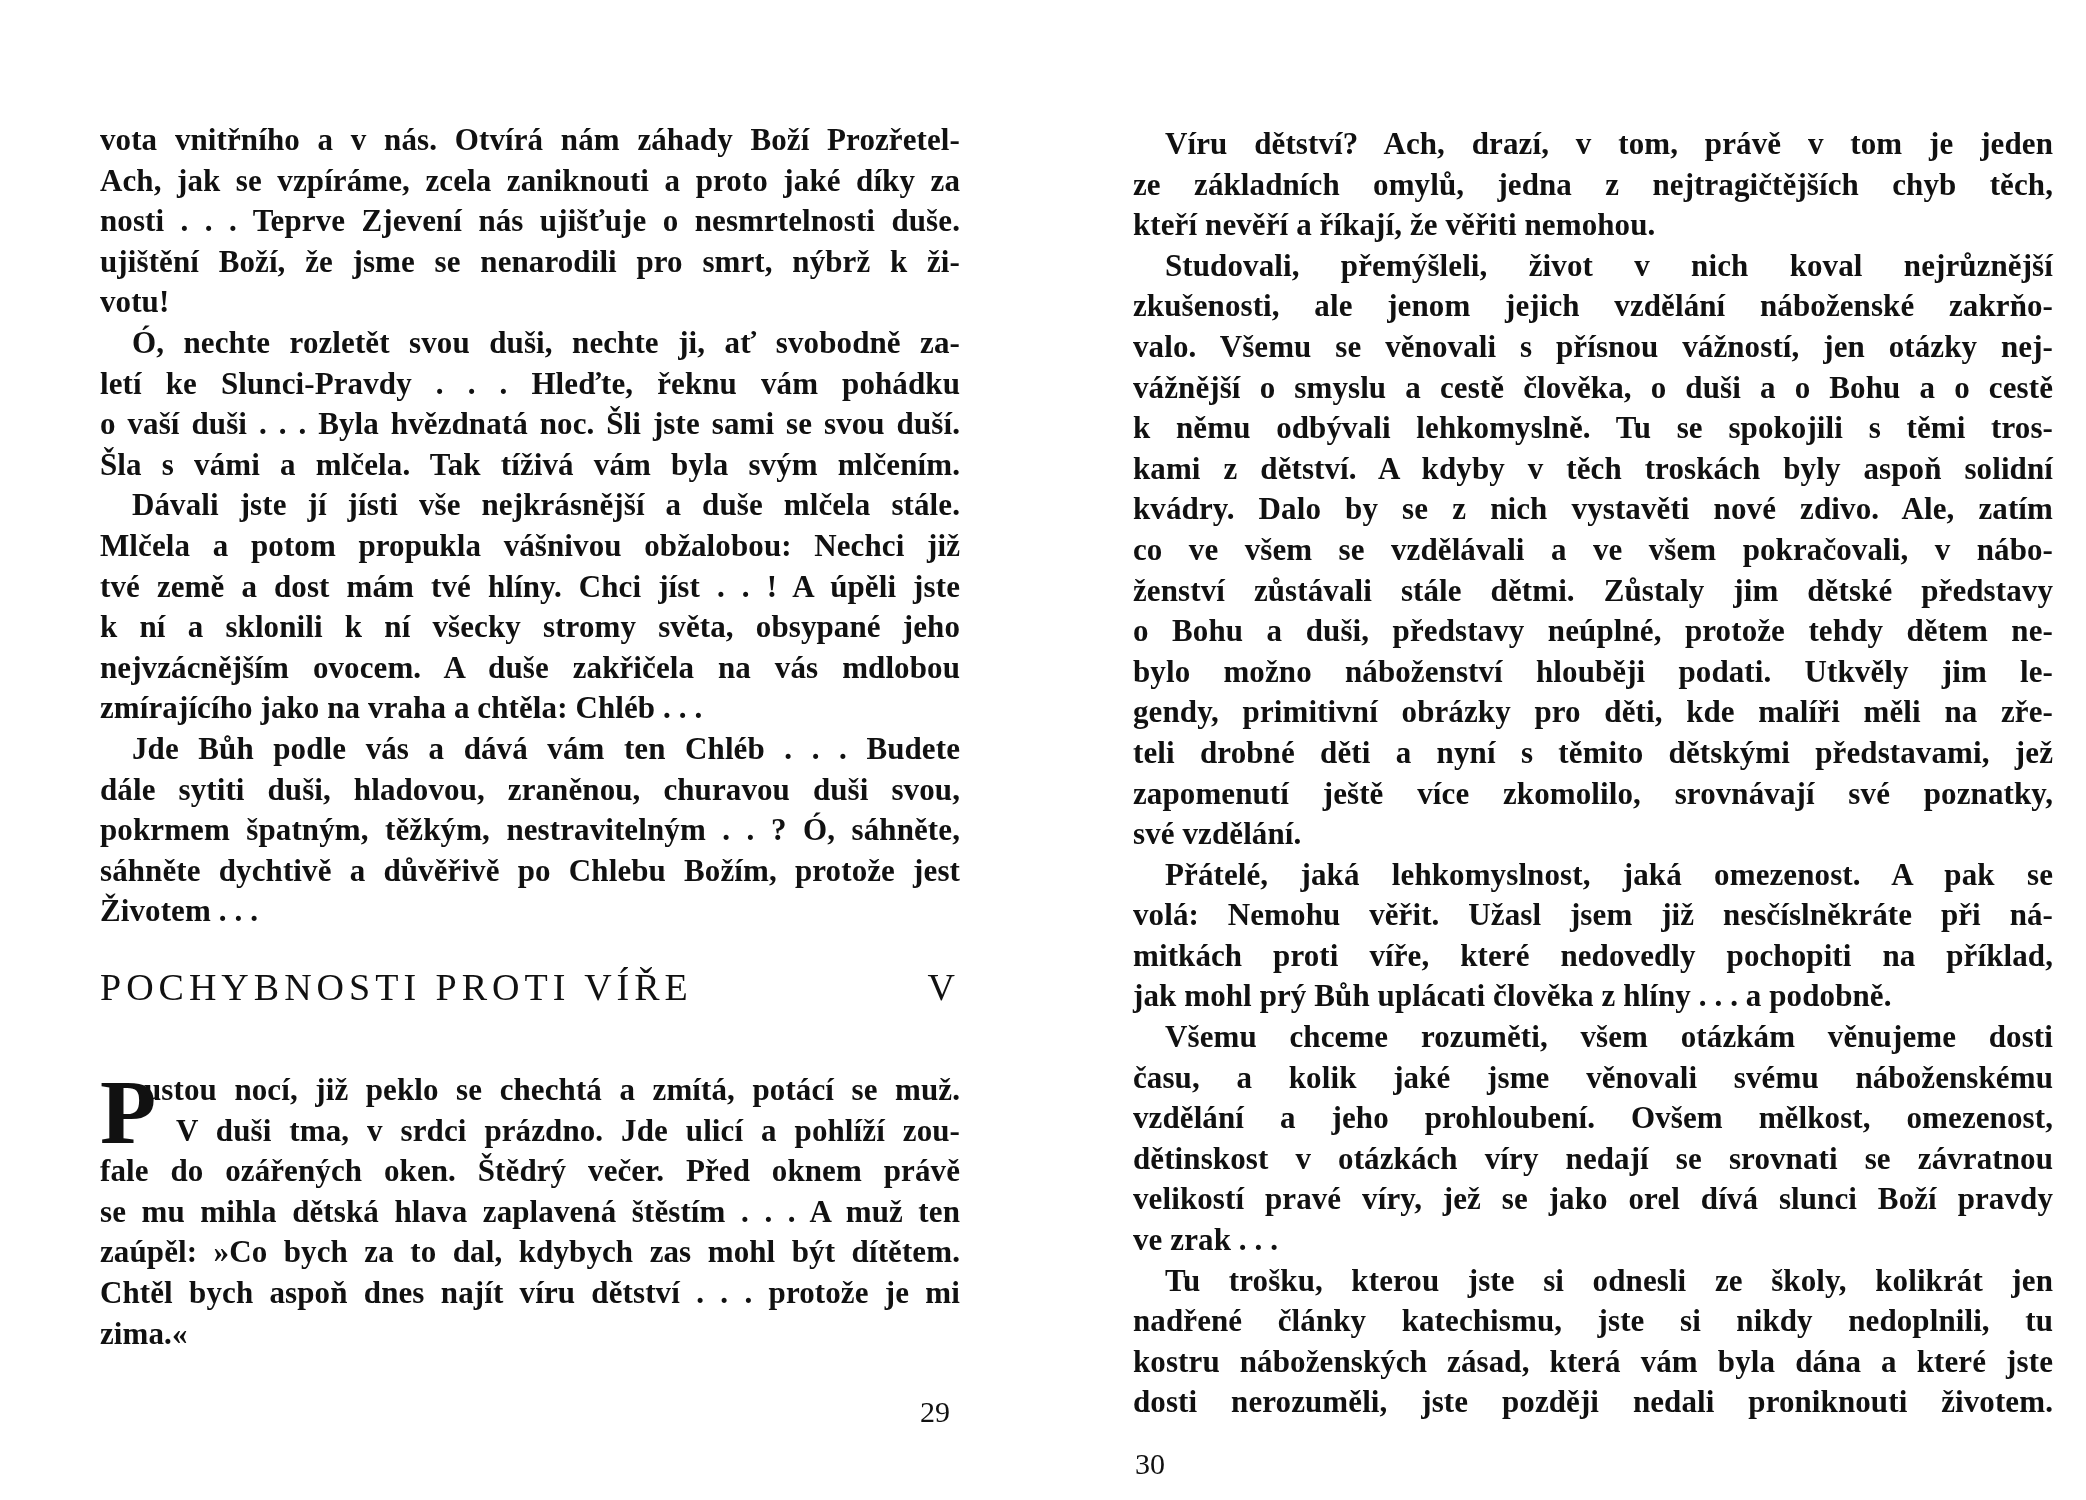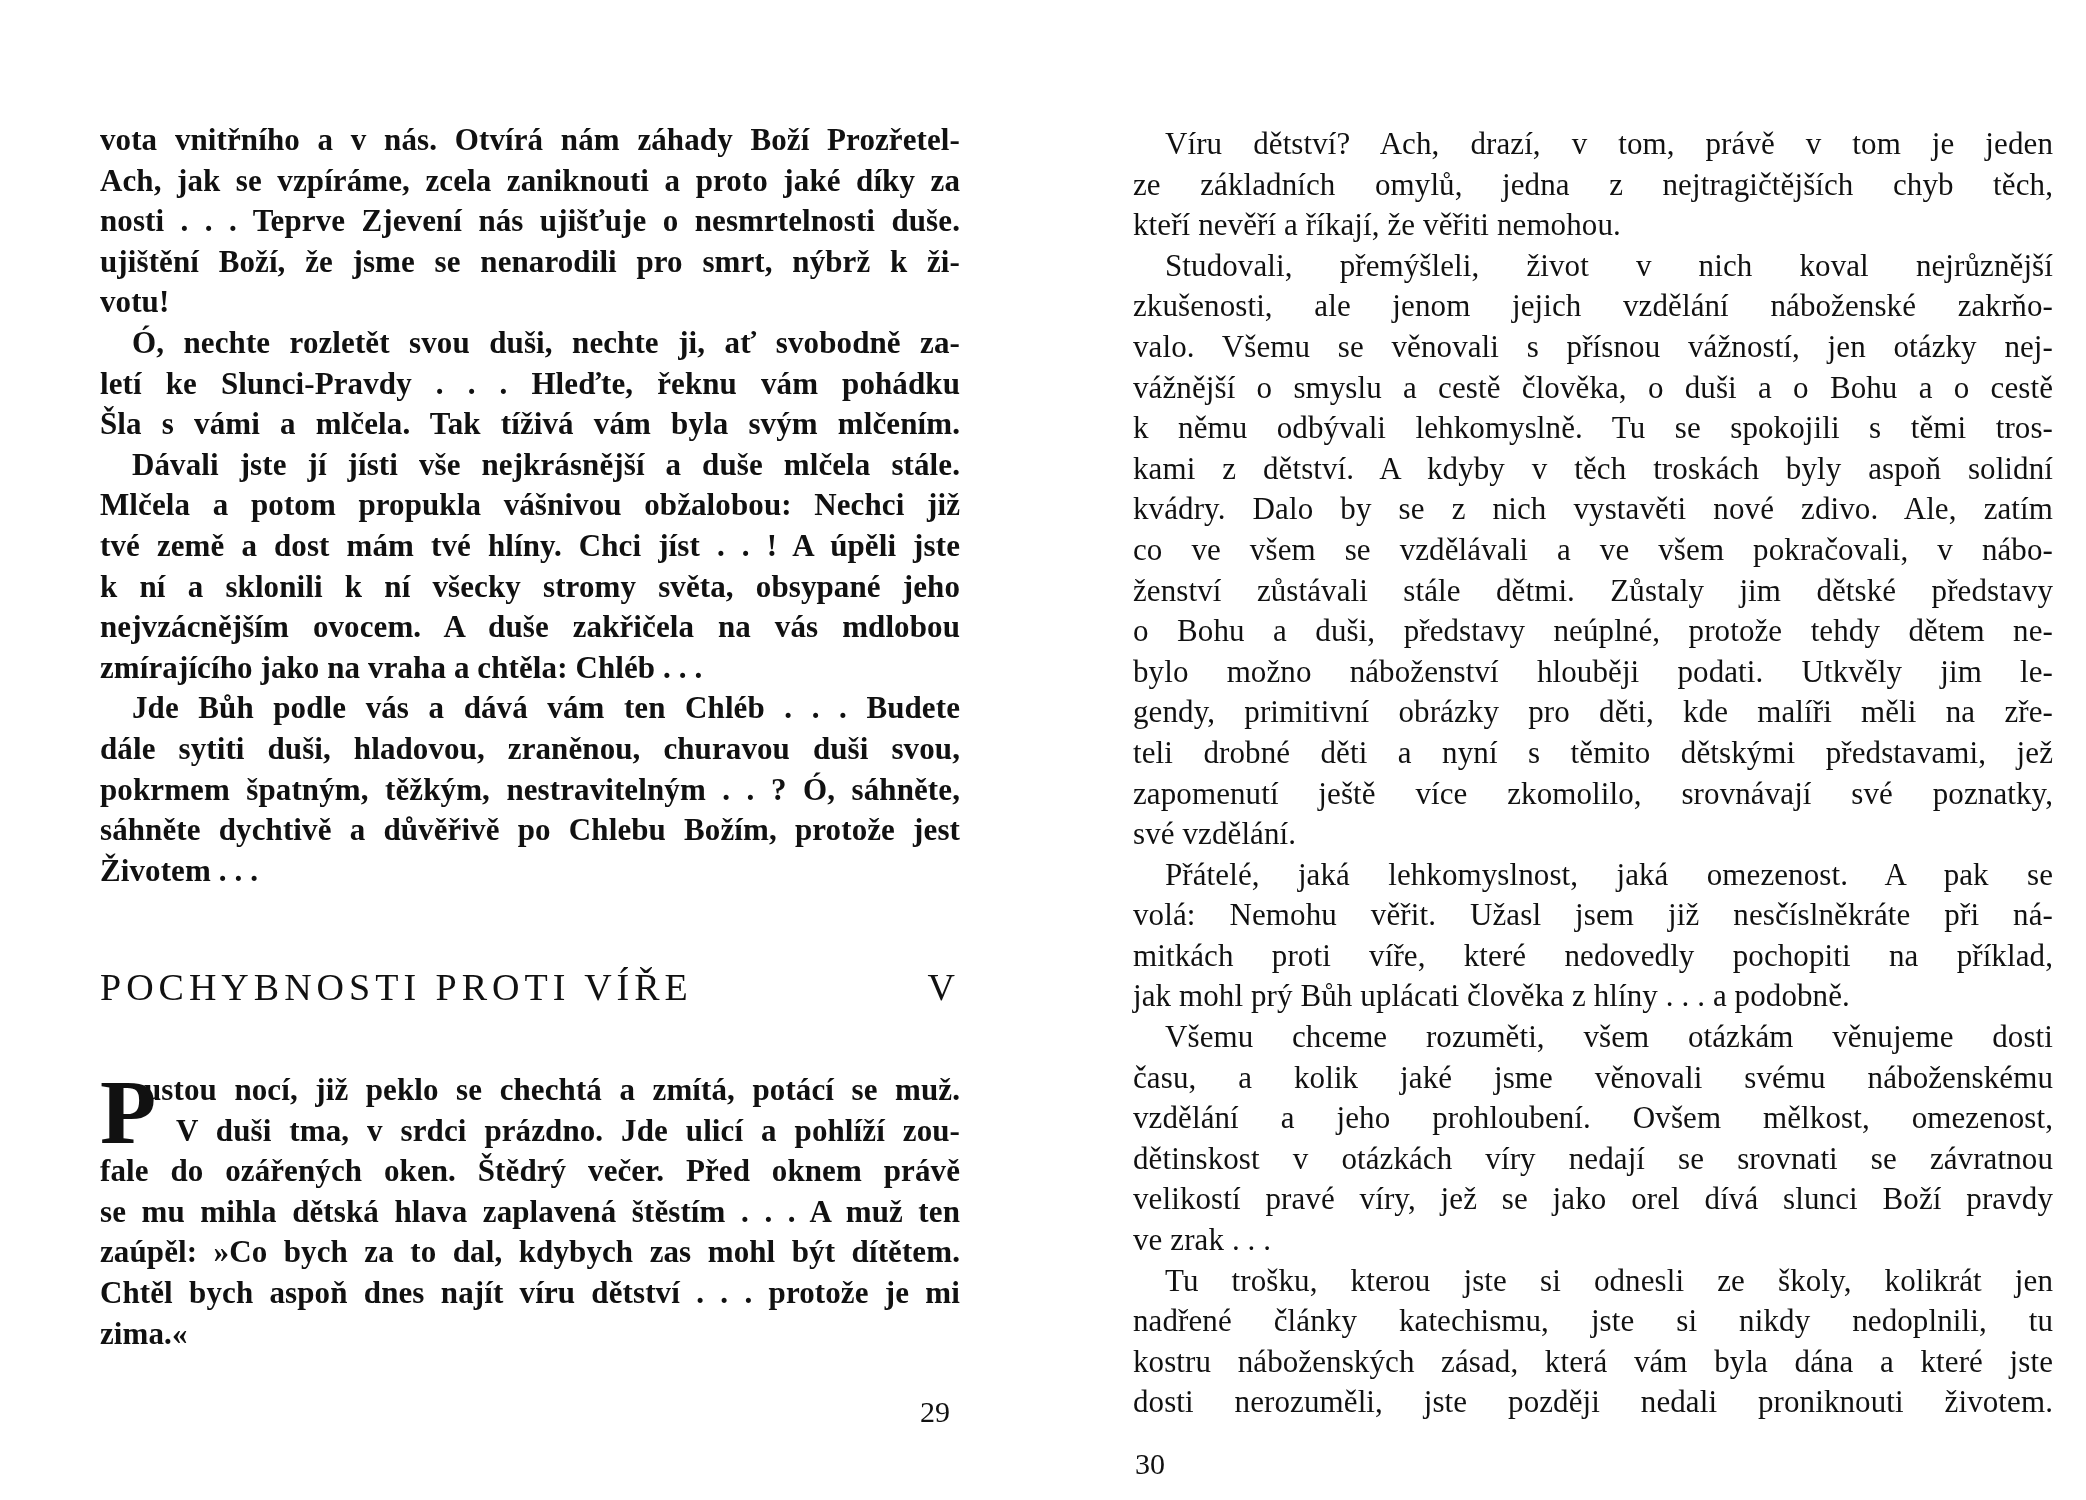--- a/index.html
+++ b/index.html
@@ -5,21 +5,21 @@
   html, body { margin: 0; padding: 0; background: #ffffff; }
   body { width: 2086px; height: 1500px; position: relative; overflow: hidden;
          font-family: "Liberation Serif", "DejaVu Serif", serif; color: #111111; }
   .page { position: absolute; top: 0; height: 1500px; }
   .page-left { left: 0; width: 1043px; }
   .page-right { left: 1043px; width: 1043px; }
   .col { position: absolute; font-size: 31px; line-height: 40.6px;
          text-align: justify; letter-spacing: 0.1px; }
   .col-left { left: 100px; width: 860px; top: 108px; font-weight: bold; margin-top: 12px; }
   .col-left-b { left: 100px; width: 860px; top: 1070px; font-weight: bold; }
-  .col-right { left: 90px; width: 920px; top: 124px; font-weight: normal; }
+  .col-right { left: 90px; width: 920px; top: 124px; font-weight: bold; }
   .line { display: block; white-space: nowrap; text-align-last: justify; }
   .line.last { text-align-last: left; }
   .para-start { text-indent: 32px; }
   .heading-row { position: absolute; left: 100px; width: 860px; top: 965px;
                  display: flex; justify-content: space-between;
                  font-size: 38px; letter-spacing: 5px; font-weight: normal; gap: 15px; }
   .dropcap-wrap { position: relative; }
   .dropcap { position: absolute; left: 0; top: 2px; font-size: 92px; line-height: 80px;
              font-weight: bold; }
   .dc-line1 { padding-left: 44px; }
@@ -33,20 +33,21 @@
 
 <div class="page page-left">
   <div class="col col-left">
     <span class="line">vota vnitřního a v nás. Otvírá nám záhady Boží Prozřetel-</span>
     <span class="line">Ach, jak se vzpíráme, zcela zaniknouti a proto jaké díky za</span>
     <span class="line">nosti . . . Teprve Zjevení nás ujišťuje o nesmrtelnosti duše.</span>
     <span class="line">ujištění Boží, že jsme se nenarodili pro smrt, nýbrž k ži-</span>
     <span class="line last">votu!</span>
     <span class="line para-start">Ó, nechte rozletět svou duši, nechte ji, ať svobodně za-</span>
     <span class="line">letí ke Slunci-Pravdy . . . Hleďte, řeknu vám pohádku</span>
+    <span class="line">o vaší duši . . . Byla hvězdnatá noc. Šli jste sami se svou duší.</span>
     <span class="line">Šla s vámi a mlčela. Tak tíživá vám byla svým mlčením.</span>
     <span class="line para-start">Dávali jste jí jísti vše nejkrásnější a duše mlčela stále.</span>
     <span class="line">Mlčela a potom propukla vášnivou obžalobou: Nechci již</span>
     <span class="line">tvé země a dost mám tvé hlíny. Chci jíst . . ! A úpěli jste</span>
     <span class="line">k ní a sklonili k ní všecky stromy světa, obsypané jeho</span>
     <span class="line">nejvzácnějším ovocem. A duše zakřičela na vás mdlobou</span>
     <span class="line last">zmírajícího jako na vraha a chtěla: Chléb . . .</span>
     <span class="line para-start">Jde Bůh podle vás a dává vám ten Chléb . . . Budete</span>
     <span class="line">dále sytiti duši, hladovou, zraněnou, churavou duši svou,</span>
     <span class="line">pokrmem špatným, těžkým, nestravitelným . . ? Ó, sáhněte,</span>

